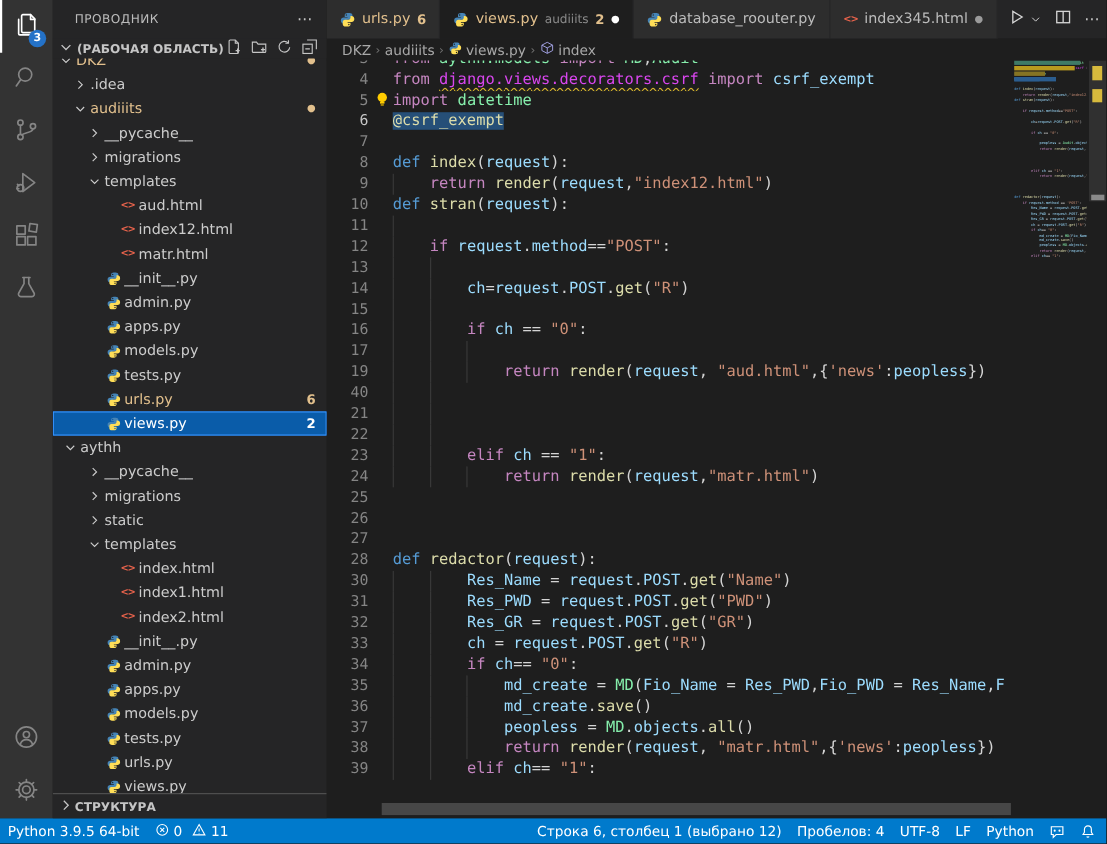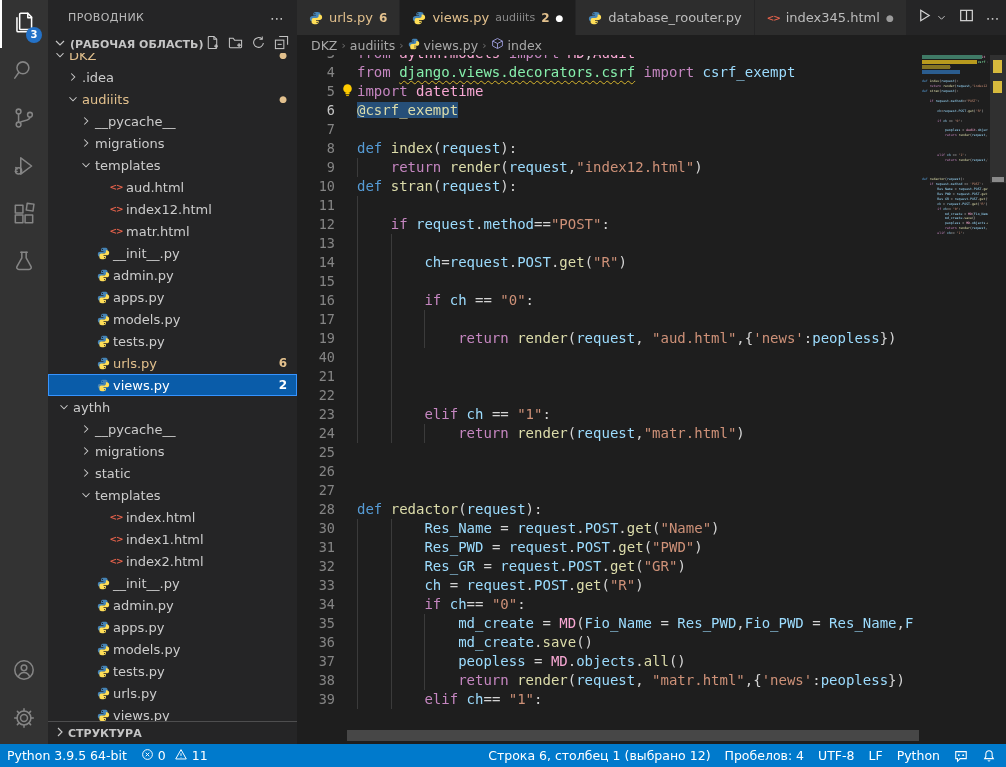--- a/index.html
+++ b/index.html
@@ -58,23 +58,23 @@
   .crumb{cursor:pointer;display:flex;align-items:center;gap:4px;}
 
   
   .ebody{position:absolute;top:55px;left:0;right:0;bottom:0;overflow:hidden;}
   .codepane{position:absolute;top:-11px;left:0;right:84px;font-family:"DejaVu Sans Mono","Liberation Mono",monospace;font-size:14px;}
   .cl{position:relative;height:19px;}
   .num{position:absolute;left:0;top:0;width:38px;text-align:right;color:#858585;font-size:13.5px;line-height:19px;}
   .num.act{color:#c6c6c6;}
   .lt{position:absolute;left:60px;top:0;white-space:pre;line-height:19px;}
   .ig{position:absolute;top:0;bottom:0;width:1px;background:#3b3b3b;}
-  .tk-kw{color:#c586c0}.tk-def{color:#569cd6}.tk-fn{color:#dcdcaa}.tk-cls{color:#f9a8d4}
+  .tk-kw{color:#c586c0}.tk-def{color:#569cd6}.tk-fn{color:#dcdcaa}.tk-cls{color:#86efac}
   .tk-var{color:#9cdcfe}.tk-str{color:#ce9178}.tk-pl{color:#d4d4d4}.tk-dec{color:#dcdcaa}
-  .tk-und{color:#86efac;text-decoration:#d6b42c wavy underline;text-decoration-thickness:1px;text-underline-offset:3px;}
+  .tk-und{color:#d946ef;text-decoration:#d6b42c wavy underline;text-decoration-thickness:1px;text-underline-offset:3px;}
   .tk-sel{background:#264f78;}
   .bulb{position:absolute;left:44px;top:28px;z-index:2;}
   .hscroll{position:absolute;left:50px;bottom:3px;width:572px;height:11px;background:rgba(121,121,121,.45);z-index:3;}
 
   
   .minimap{position:absolute;top:0;left:625px;width:66px;bottom:0;overflow:hidden;font-family:"DejaVu Sans Mono",monospace;font-size:3.2px;}
   .ml{height:4.9px;overflow:hidden;white-space:pre;}
   .ml .lt{position:static;left:auto;line-height:4.9px;}
   .mbar{position:absolute;height:4px;left:625px;}
   .ruler{position:absolute;top:0;right:0;width:16px;bottom:0;}

